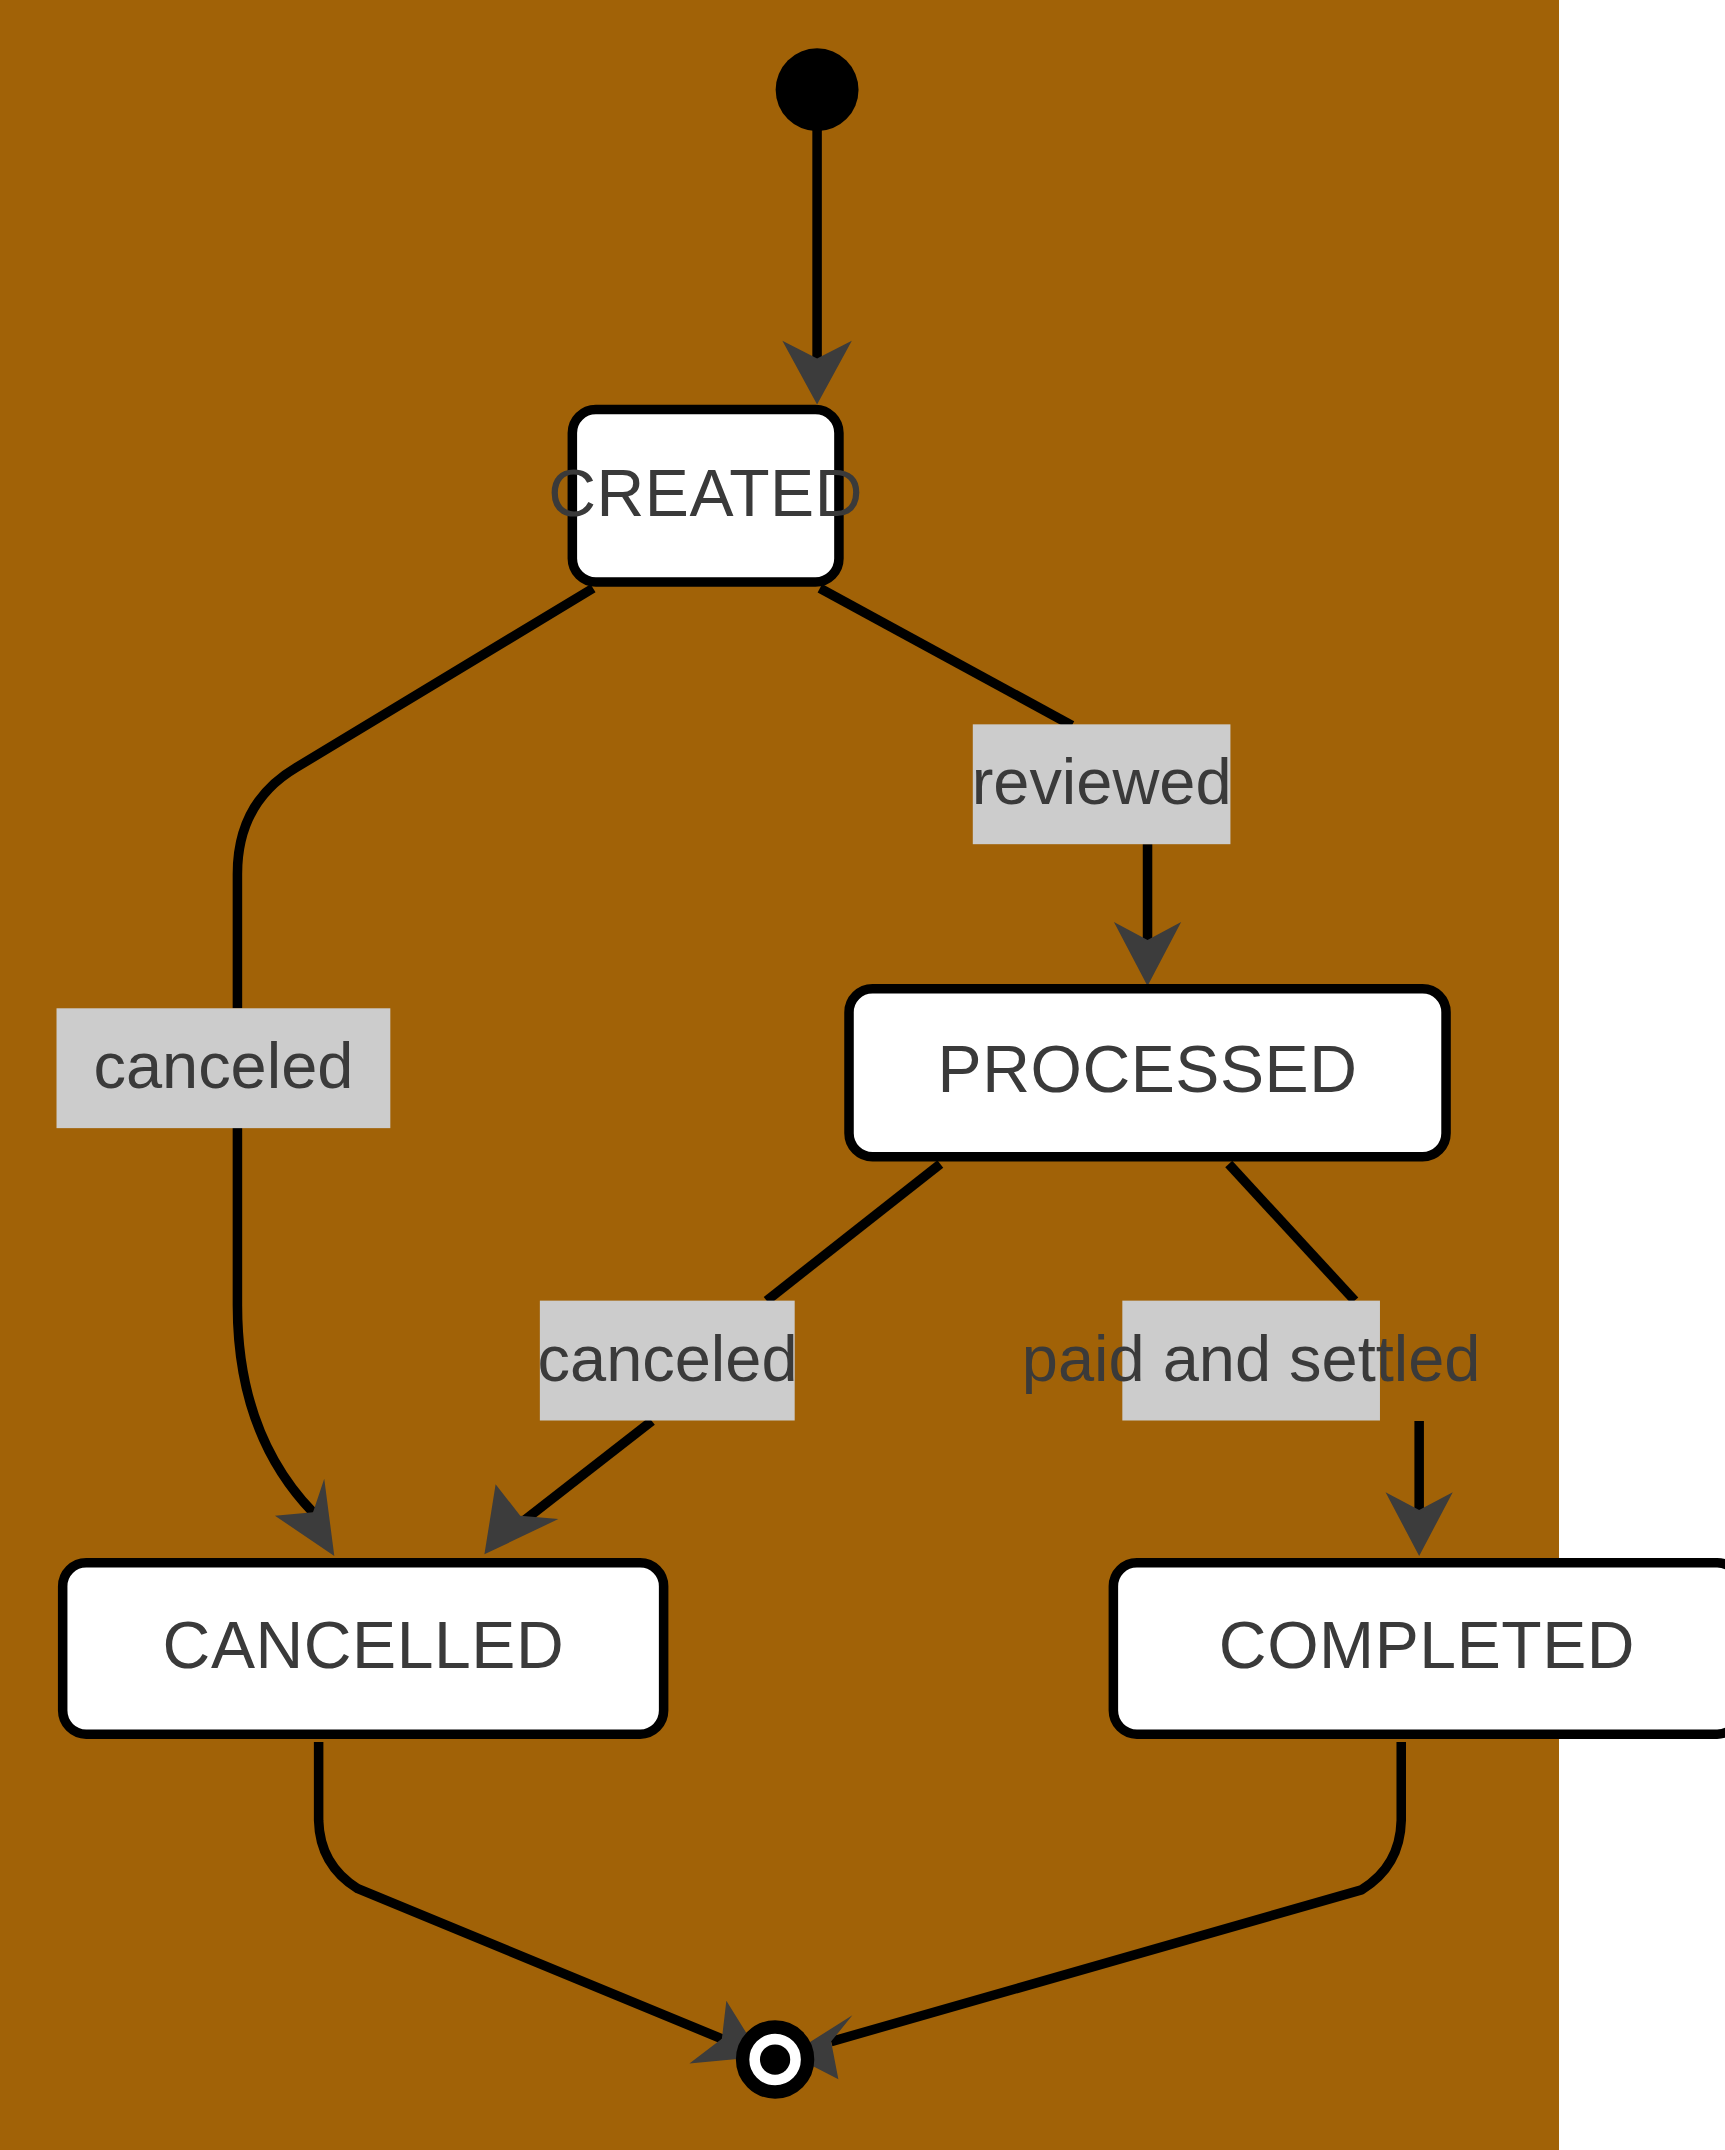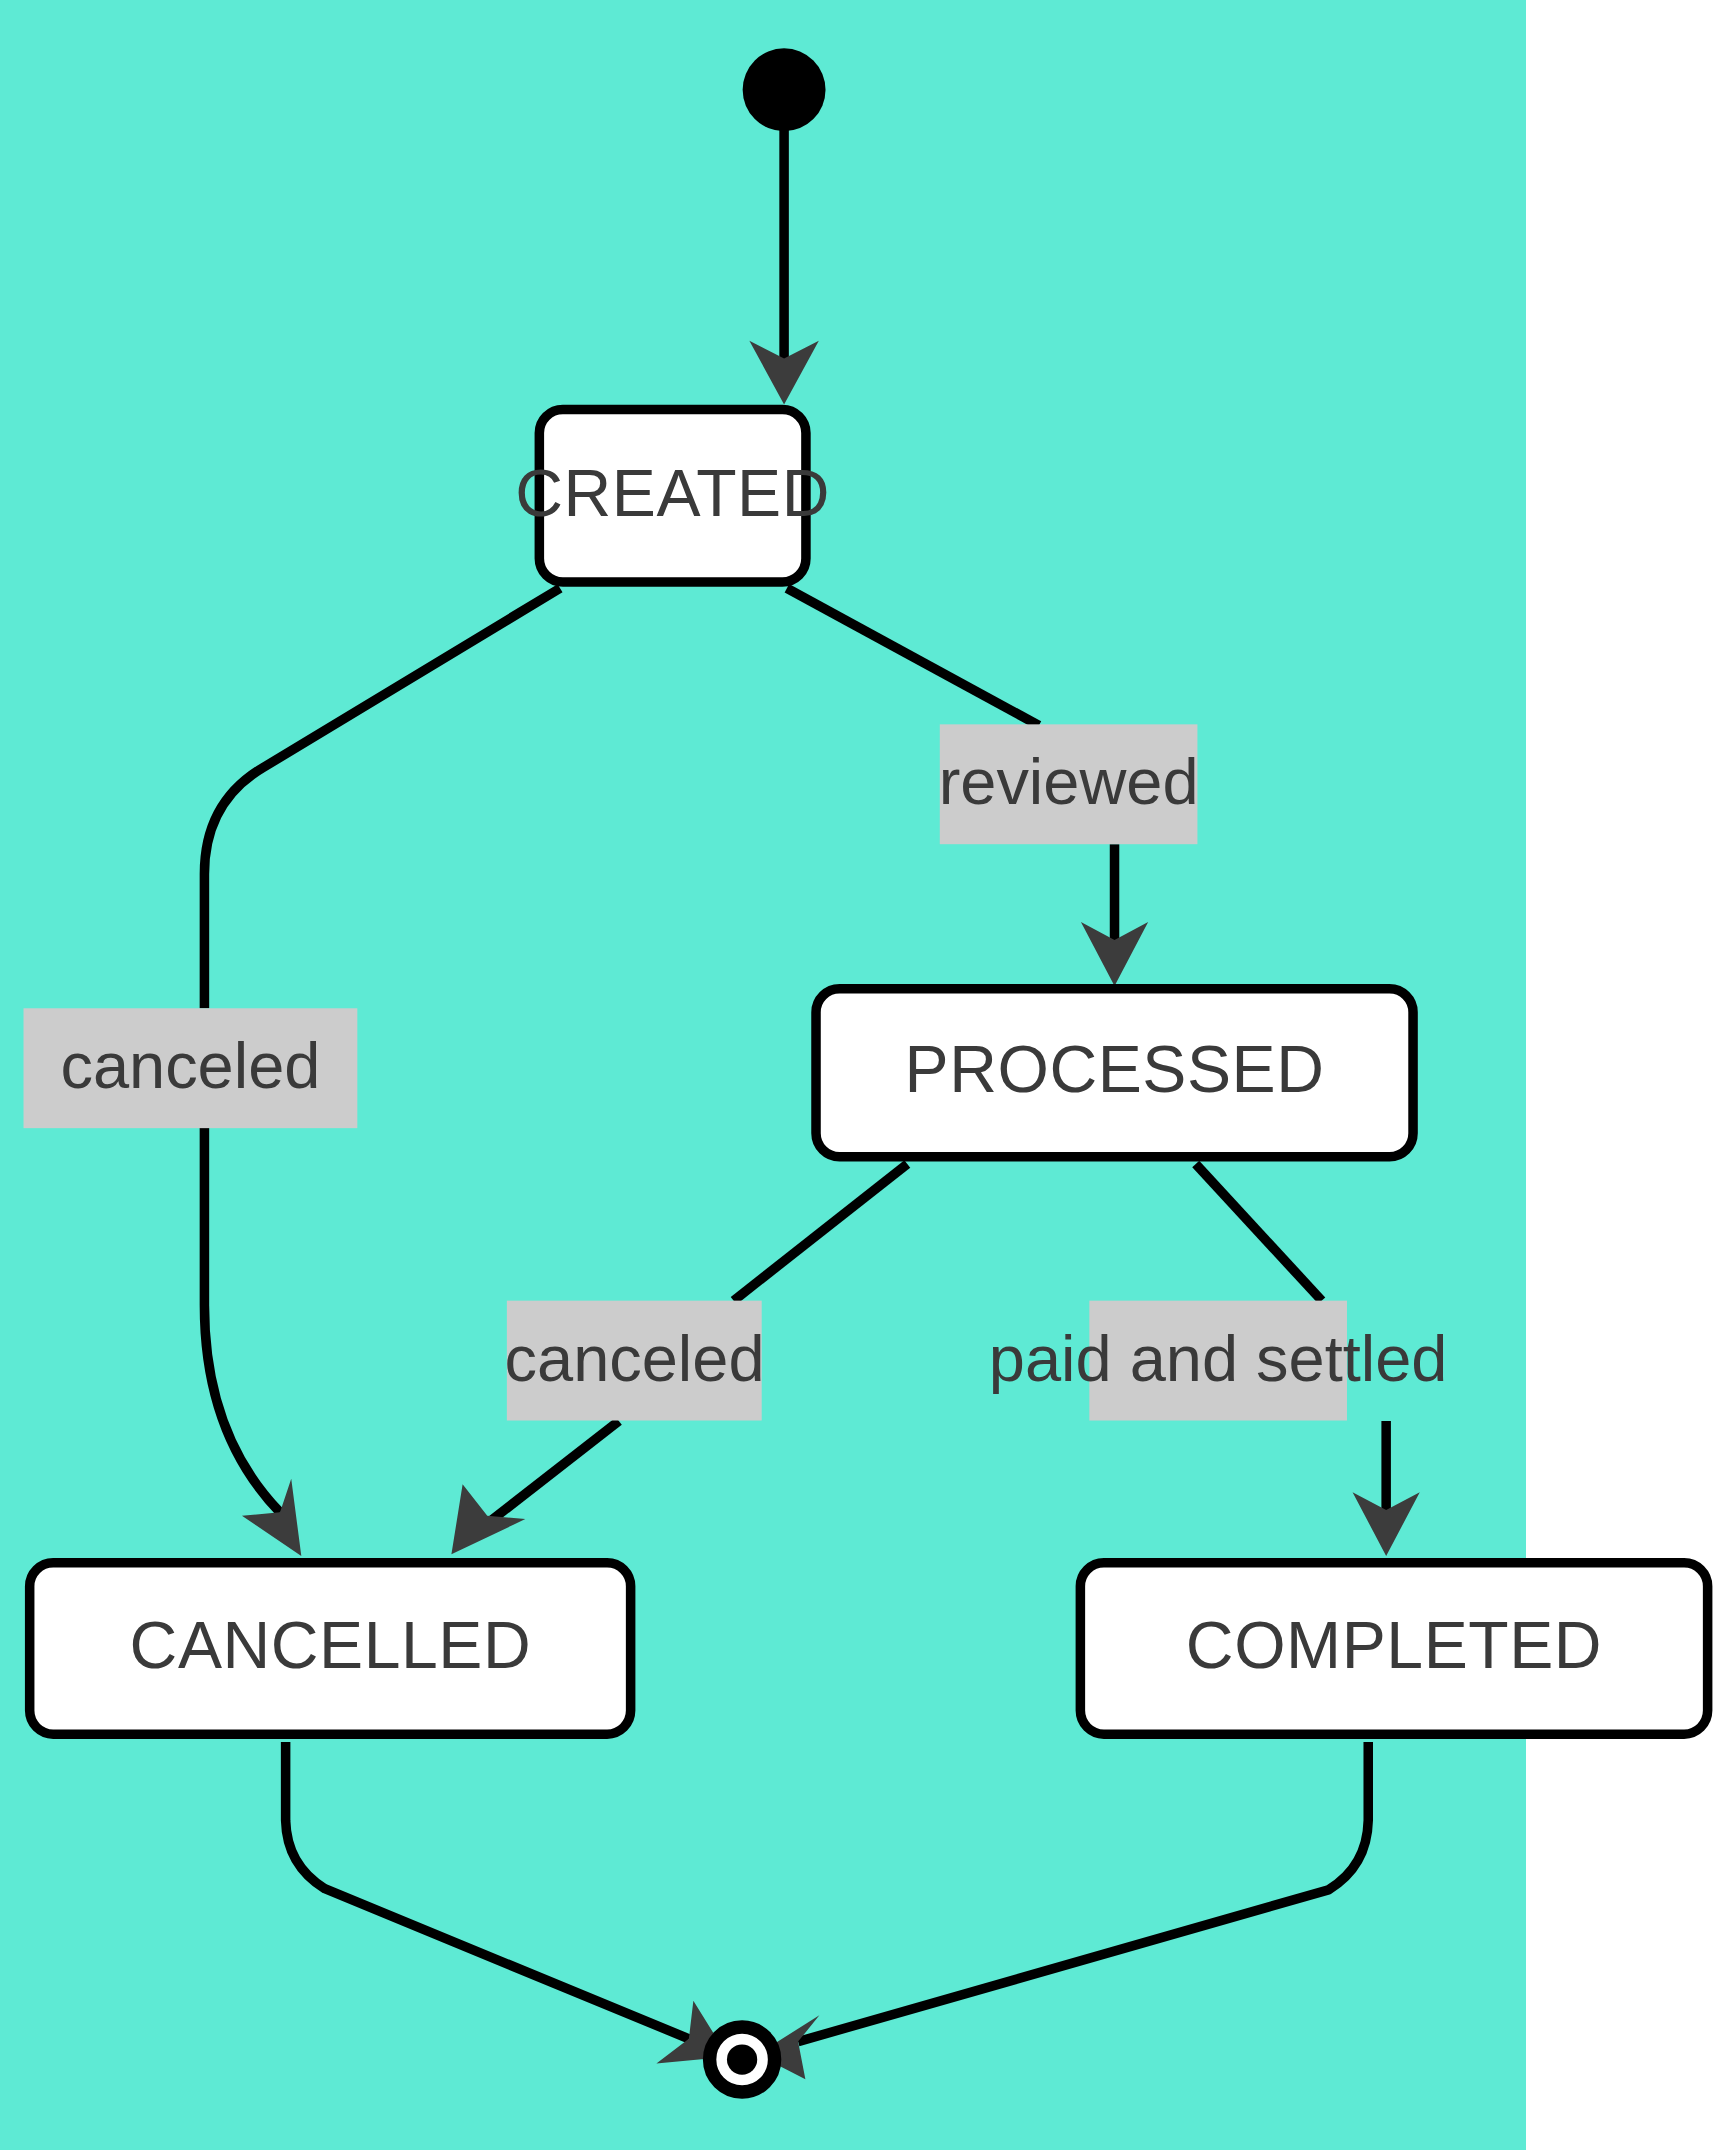--- a/index.html
+++ b/index.html
@@ -10,21 +10,22 @@
   body {
     width: 1725px;
     height: 2151px;
     font-family: "Liberation Sans", sans-serif;
     overflow: hidden;
   }
   #diagram-root {
     position: relative;
     width: 1526px;
     height: 2151px;
-    background: #5eead4;
+    background: #a16207;
+    padding-left: 33px;
   }
   svg#state-diagram {
     display: block;
     width: 1725px;
     height: 2151px;
   }
   .state-box-rect {
     fill: #ffffff;
     stroke: #000000;
     stroke-width: 17;

